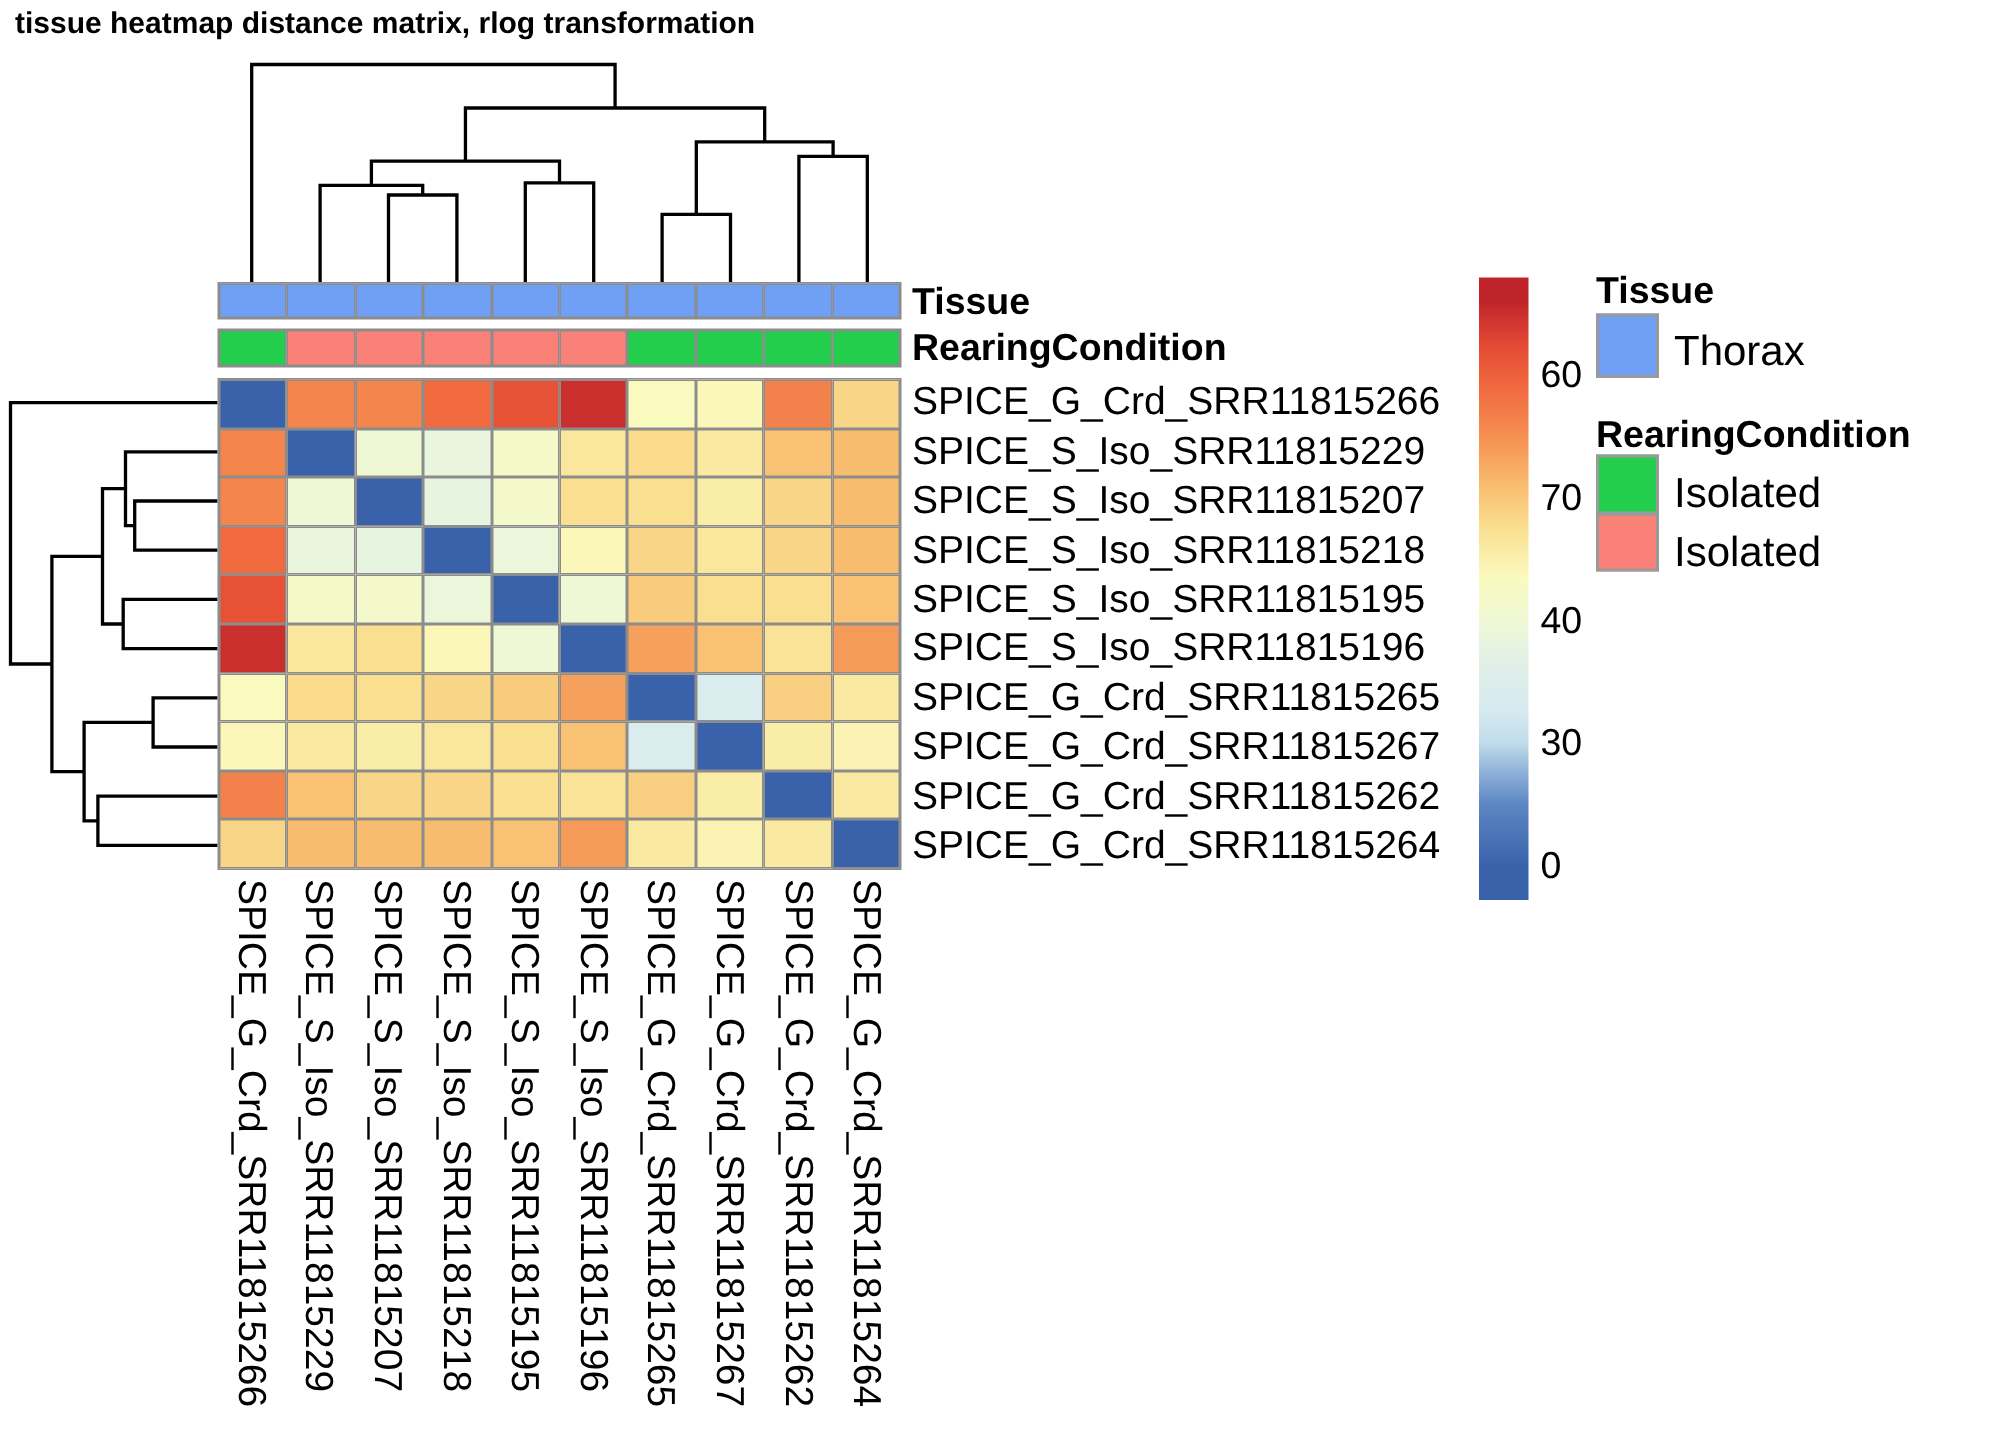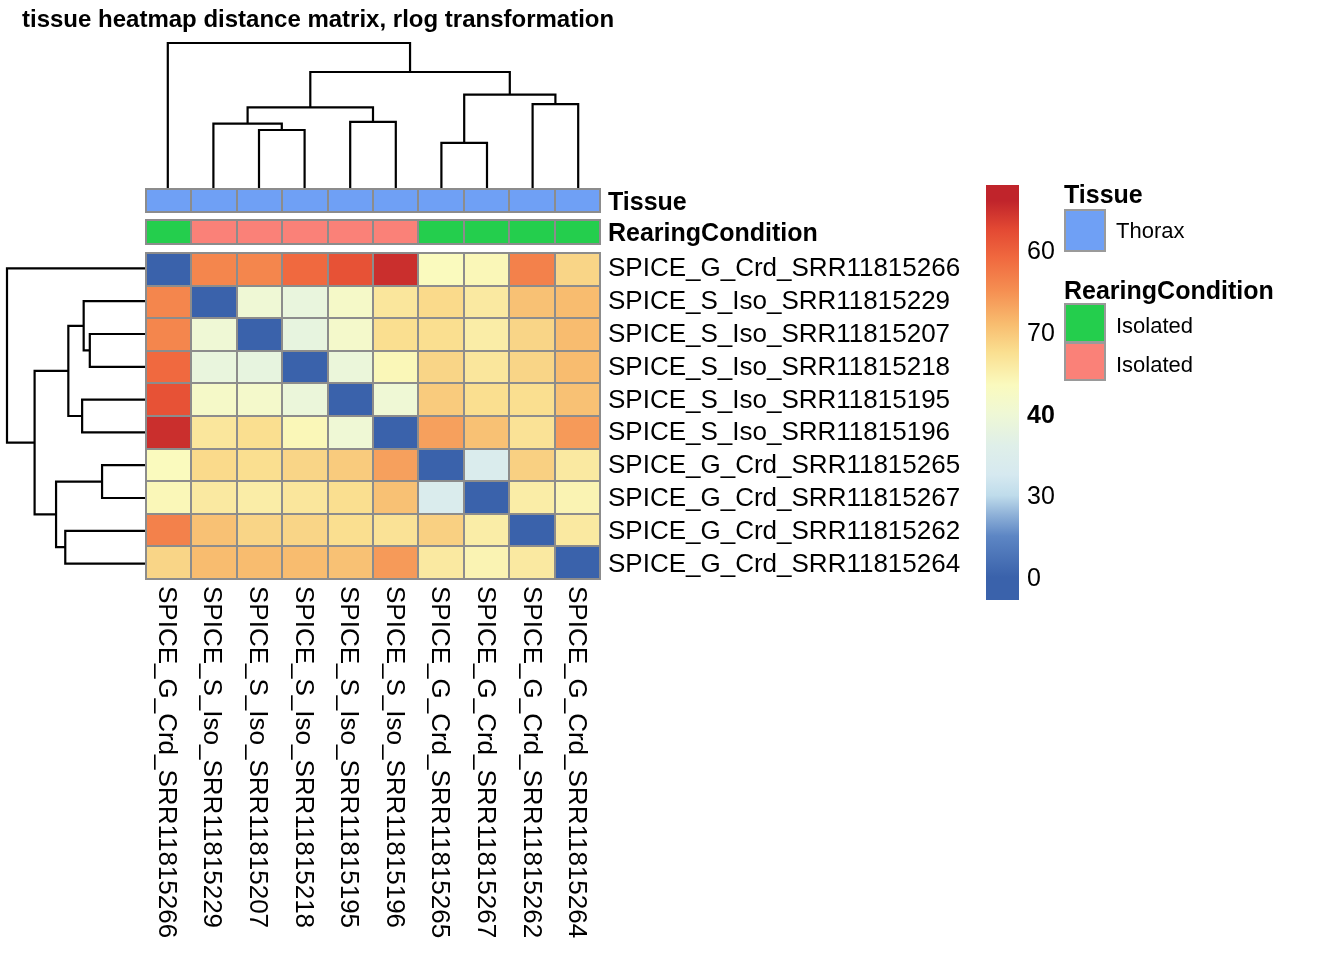--- a/index.html
+++ b/index.html
@@ -1,34 +1,34 @@
 <!DOCTYPE html>
 <html><head>
 <meta charset="utf-8">
 <style>
   html,body{margin:0;padding:0;background:#ffffff;}
   #canvas{position:relative;width:1344px;height:960px;background:#ffffff;overflow:hidden;
           font-family:"Liberation Sans",sans-serif;color:#000;}
-  #figure-title{position:absolute;left:22px;top:5px;font-size:24px;font-weight:bold;white-space:nowrap;}
+  #figure-title{position:absolute;left:10px;top:5px;font-size:20px;font-weight:bold;white-space:nowrap;}
   #dendro-svg{position:absolute;left:0;top:0;}
   .grid{position:absolute;display:grid;border:1px solid #8c8c8c;box-sizing:border-box;}
   .gcell{border:1px solid #8c8c8c;box-sizing:border-box;}
   #tissue-bar{left:145px;top:188px;width:456px;height:25px;grid-template-columns:repeat(10,1fr);}
   #rearing-bar{left:145px;top:219px;width:456px;height:26px;grid-template-columns:repeat(10,1fr);}
   #heatmap{left:145px;top:252px;width:456px;height:328px;
            grid-template-columns:repeat(10,1fr);grid-template-rows:repeat(10,1fr);}
   .ann-label{position:absolute;left:608px;font-size:25px;font-weight:bold;white-space:nowrap;line-height:26px;}
   .row-label{position:absolute;left:608px;font-size:26px;line-height:27px;white-space:nowrap;}
   .col-label{position:absolute;font-size:26px;line-height:26px;white-space:nowrap;
              transform-origin:0 0;transform:rotate(90deg);}
   #colorbar{position:absolute;left:986px;top:185px;width:33px;height:415px;}
   .cbar-tick{position:absolute;left:1027px;font-size:25px;line-height:28px;}
   .legend-title{position:absolute;left:1064px;font-size:25px;font-weight:bold;white-space:nowrap;}
   .legend-swatch{position:absolute;left:1064px;width:42px;box-sizing:border-box;border:2px solid #9a9a9a;}
-  .legend-item-label{position:absolute;left:1116px;font-size:22px;white-space:nowrap;}
+  .legend-item-label{position:absolute;left:1116px;font-size:28px;white-space:nowrap;}
 </style>
 </head>
 <body>
 
 <div id="canvas">
 
   <svg id="dendro-svg" width="1344" height="960">
     <g id="col-dendro" fill="none" stroke="#000000" stroke-width="2.2">
         <path d="M 441.40000000000003 188 L 441.40000000000003 142.88888888888889 L 487 142.88888888888889 L 487 188"></path>
         <path d="M 259 188 L 259 130 L 304.6 130 L 304.6 188"></path>
@@ -207,21 +207,21 @@
       <div class="col-label" style="left: 454.4px; top: 586px;">SPICE_G_Crd_SRR11815265</div>
       <div class="col-label" style="left: 500px; top: 586px;">SPICE_G_Crd_SRR11815267</div>
       <div class="col-label" style="left: 545.6px; top: 586px;">SPICE_G_Crd_SRR11815262</div>
       <div class="col-label" style="left: 591.2px; top: 586px;">SPICE_G_Crd_SRR11815264</div>
     </div>
 
   <div id="colorbar" style="background: linear-gradient(rgb(192, 36, 43) 0%, rgb(192, 36, 43) 3.8%, rgb(227, 73, 51) 10.7%, rgb(240, 105, 63) 17.6%, rgb(245, 143, 82) 25.5%, rgb(248, 188, 111) 33.4%, rgb(250, 223, 144) 40.3%, rgb(250, 250, 190) 48.2%, rgb(239, 248, 213) 55.1%, rgb(223, 239, 233) 62.9%, rgb(214, 233, 240) 69.8%, rgb(191, 220, 235) 74.8%, rgb(140, 175, 215) 79.7%, rgb(93, 134, 196) 84.6%, rgb(58, 98, 171) 94.5%, rgb(58, 98, 171) 100%);"></div>
   <div id="cbar-ticks">
       <div class="cbar-tick" style="top: 236px;">60</div>
       <div class="cbar-tick" style="top: 317.75px;">70</div>
-      <div class="cbar-tick" style="top: 399.5px; font-weight: bold;">40</div>
+      <div class="cbar-tick" style="top: 399.5px;">40</div>
       <div class="cbar-tick" style="top: 481.25px;">30</div>
       <div class="cbar-tick" style="top: 563px;">0</div>
     </div>
 
   <div class="legend-title" style="top:180px;">Tissue</div>
   <div class="legend-swatch" id="swatch-thorax" style="top: 209px; height: 43px; background: rgb(111, 160, 245);"></div>
   <div class="legend-item-label" style="top:218px;">Thorax</div>
 
   <div class="legend-title" style="top:276px;">RearingCondition</div>
   <div class="legend-swatch" id="swatch-crowded" style="top: 303px; height: 40px; background: rgb(36, 206, 77);"></div>

